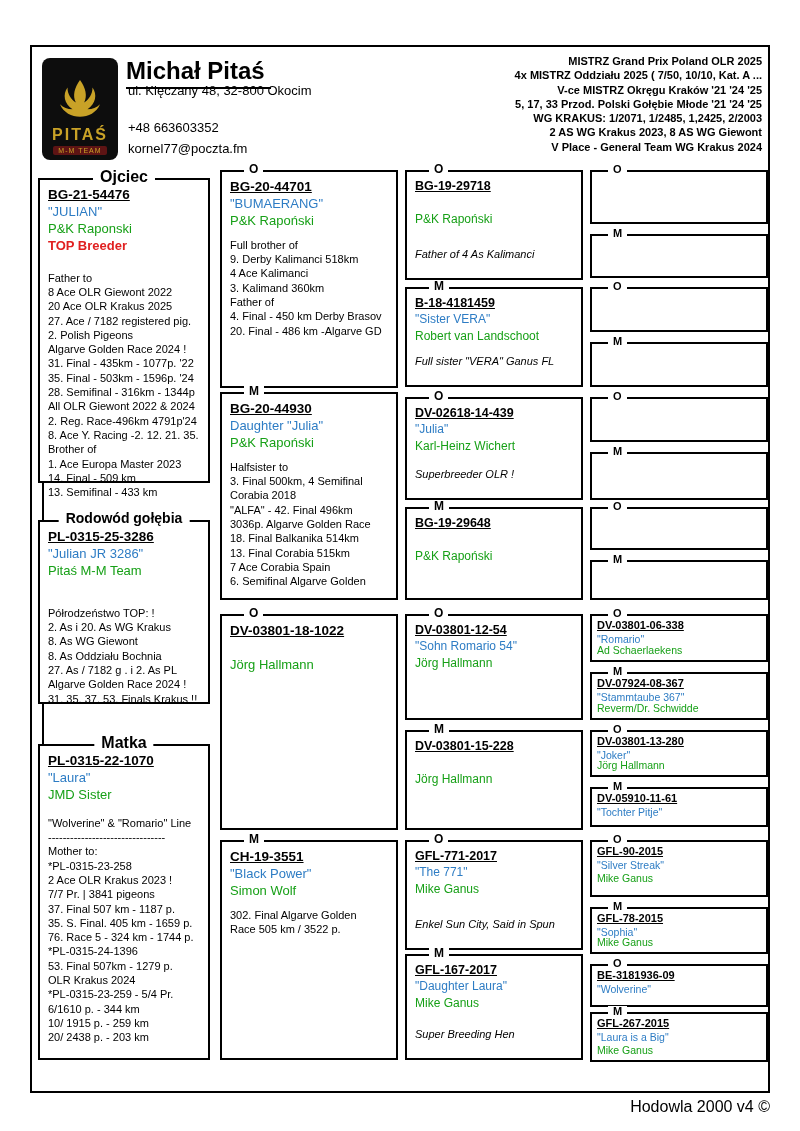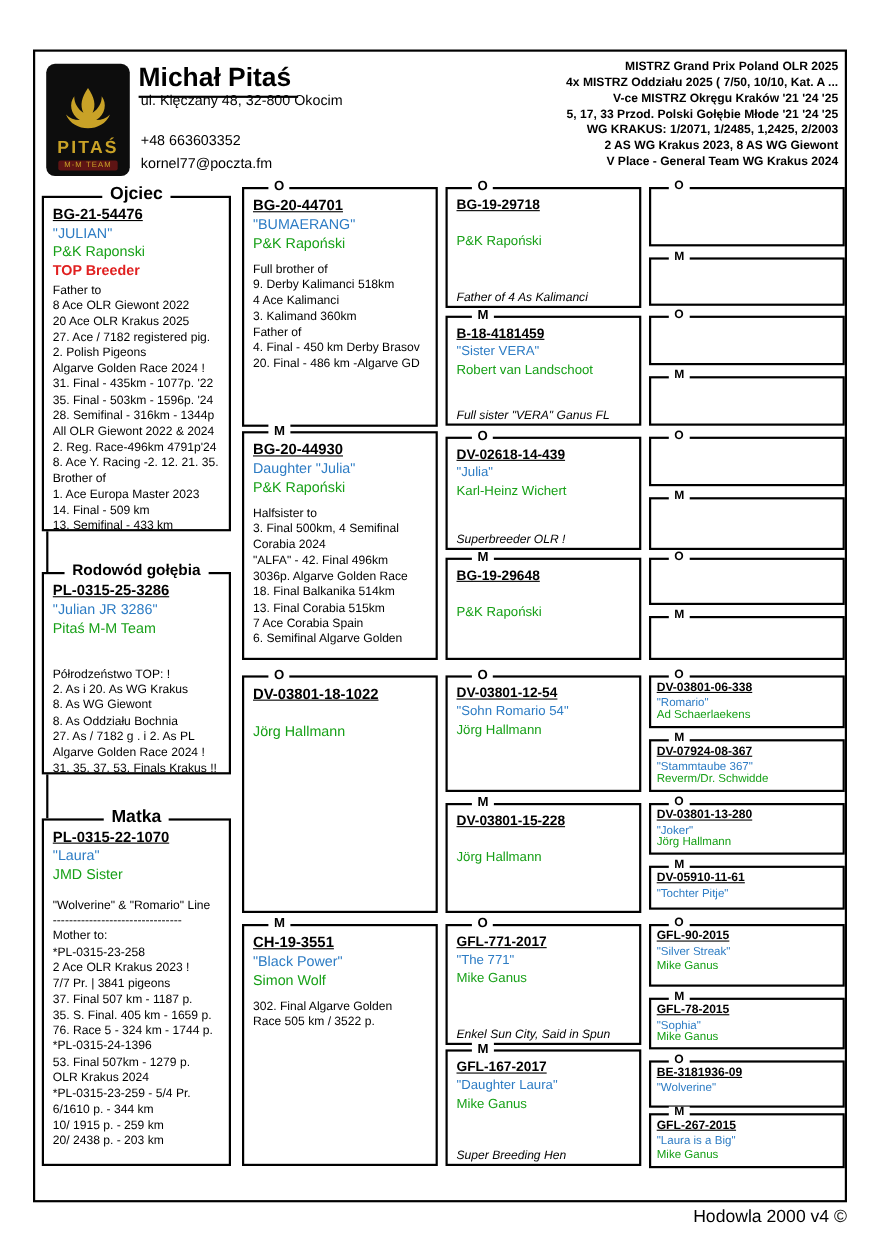--- a/index.html
+++ b/index.html
@@ -21,35 +21,35 @@
                 border-bottom:2px solid #000; padding:0 6px 2px 0; }
   .owner-line { position:absolute; left:96px; font-size:13px; }
   .addr  { top:36px;text-align:right; }
   .phone { top:73px; }
   .email { top:94px; }
 
   .achievements { position:absolute; right:6px; top:7px; width:390px; text-align:right;
                   font-size:11px; font-weight:bold; line-height:1.3; white-space:pre-line; }
 
   
-  .pbox { position:absolute; border:2px solid #000; background:#fff; padding:7px 7px 0 8px;
+  .pbox { position:absolute; border:2px solid #000; background:#fff; padding:7px 7px 17px 8px;
           display:flex; flex-direction:column; }
   .tag { position:absolute; top:-9px; left:22px; background:#fff; padding:0 5px;
          font-size:12px; font-weight:bold; line-height:1; }
   .sec { position:absolute; top:-11px; left:50%; transform:translateX(-50%); background:#fff;
          padding:0 7px; font-size:16px; font-weight:bold; line-height:1; white-space:nowrap; }
   .sec-small { font-size:14px; }
 
   .ring { font-size:13.5px; font-weight:bold; text-decoration:underline; line-height:1.25; }
   .pname { font-size:13px; color:#2d7cc4; line-height:1.3; min-height:17px; }
   .breeder { font-size:13px; color:#17a017; line-height:1.3; }
   .extra { font-size:13px; color:#e02020; font-weight:bold; line-height:1.3; }
   .desc { font-size:11px; line-height:1.3; white-space:pre-line; }
 
-  .c1f .desc { margin-top:2px; }
+  .c1f .desc { margin-top:16px; }
   .c1s .desc { margin-top:26px; }
   .c1m .desc { margin-top:12px; }
   .c2  .desc { margin-top:8px; }
   .c3  .desc { margin-top:auto;font-style:italic; }
   .c3 .ring { font-size:12.5px; }
   .c3 .pname, .c3 .breeder { font-size:12px; }
   .c3 .desc { font-size:11px; }
 
   .sm { padding:3px 5px; }
   .sm .ring { font-size:11px; line-height:1.25; }
@@ -167,21 +167,21 @@
 20. Final - 486 km -Algarve GD</div>
   </div>
 
   <div class="pbox c2" style="left:188px;top:345px;width:178px;height:208px">
     <span class="tag">M</span>
     <div class="ring">BG-20-44930</div>
     <div class="pname">Daughter "Julia"</div>
     <div class="breeder">P&amp;K Rapoński</div>
     <div class="desc">Halfsister to
 3. Final 500km, 4 Semifinal
-Corabia 2024
+Corabia 2018
 "ALFA" - 42. Final 496km
 3036p. Algarve Golden Race
 18. Final Balkanika 514km
 13. Final Corabia 515km
 7 Ace Corabia Spain
 6. Semifinal Algarve Golden</div>
   </div>
 
   <div class="pbox c2" style="left:188px;top:567px;width:178px;height:216px">
     <span class="tag">O</span>

